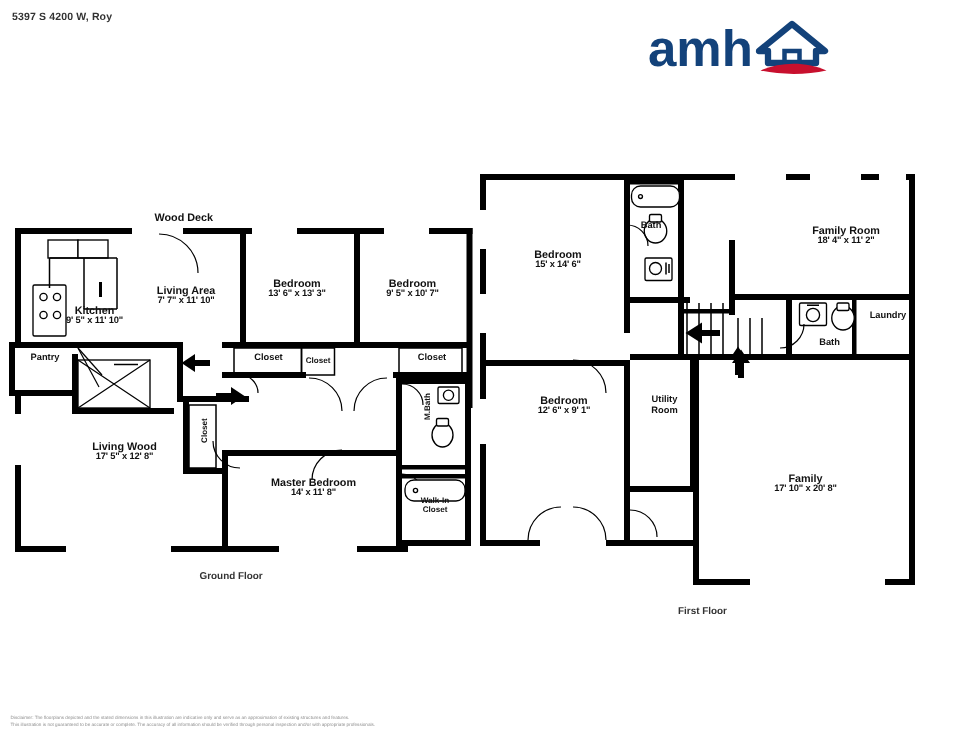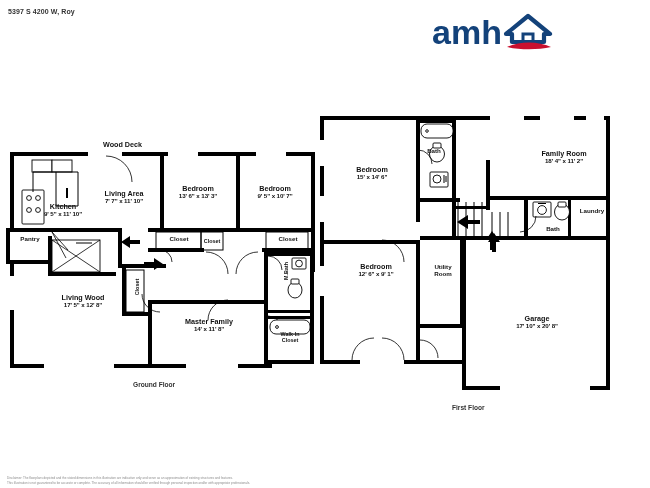--- a/index.html
+++ b/index.html
@@ -311,21 +311,21 @@
     <span class="nm">Closet</span>
   </div>
   <div class="lbl sm" style="left:267px;top:236px;width:42px;">
     <span class="nm">Closet</span>
   </div>
   <div class="lbl xs vert" style="left:122px;top:284px;width:30px;">
     <span class="nm">Closet</span>
   </div>
 
   <div class="lbl" style="left:163px;top:318px;width:92px;">
-    <span class="nm">Master Family</span>
+    <span class="nm">Master Bedroom</span>
     <span class="dim">14' x 11' 8"</span>
   </div>
 
   <div class="lbl xs vert" style="left:269px;top:268px;width:34px;">
     <span class="nm">M.Bath</span>
   </div>
 
   <div class="lbl xs" style="left:270px;top:331px;width:40px;">
     <span class="nm">Walk-In</span>
     <span class="nm">Closet</span>
@@ -359,21 +359,21 @@
     <span class="nm">Bedroom</span>
     <span class="dim">12' 6" x 9' 1"</span>
   </div>
 
   <div class="lbl sm" style="left:425px;top:264px;width:36px;">
     <span class="nm">Utility</span>
     <span class="nm">Room</span>
   </div>
 
   <div class="lbl" style="left:494px;top:315px;width:86px;">
-    <span class="nm">Garage</span>
+    <span class="nm">Family</span>
     <span class="dim">17' 10" x 20' 8"</span>
   </div>
 
   <div class="floorlbl" style="left:452px;top:404px;">First Floor</div>
 
   <div class="disclaimer">
     <p>Disclaimer: The floorplans depicted and the stated dimensions in this illustration are indicative only and serve as an approximation of existing structures and features.</p>
     <p>This illustration is not guaranteed to be accurate or complete. The accuracy of all information should be verified through personal inspection and/or with appropriate professionals.</p>
   </div>
 

